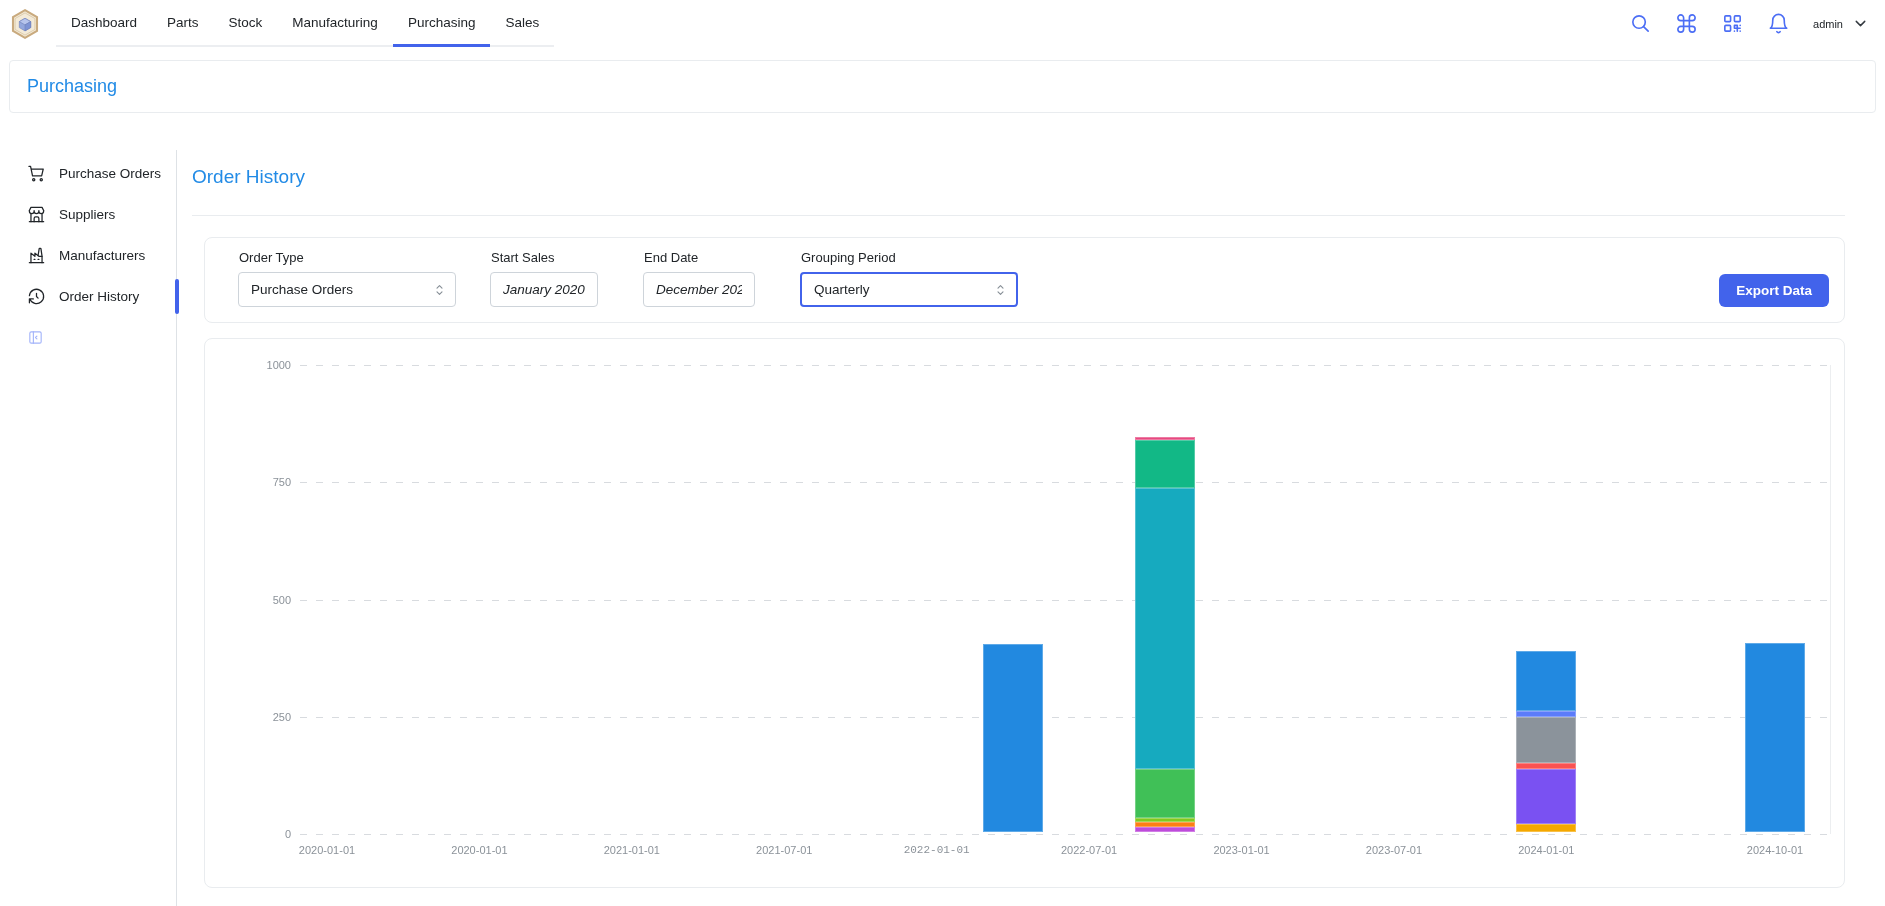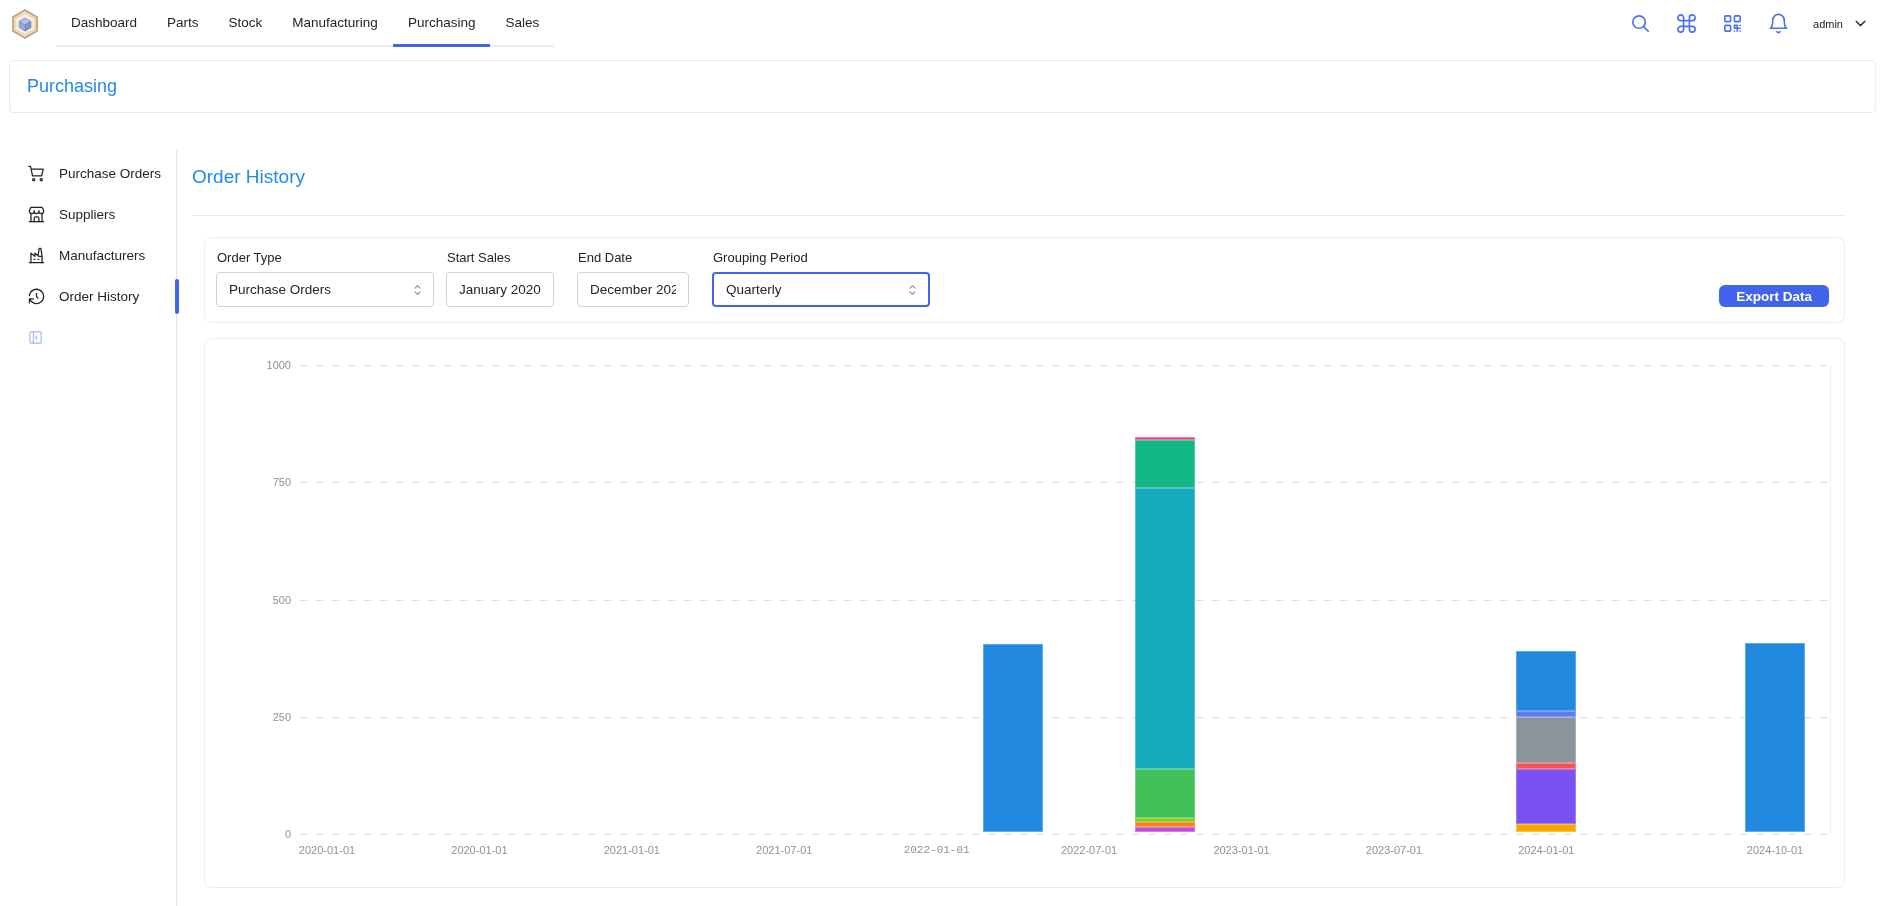--- a/index.html
+++ b/index.html
@@ -35,29 +35,29 @@
   .side-item.active::after { content:""; position:absolute; right:-2.5px; top:3px; bottom:3px; width:4px; border-radius:2px; background:#4263eb; }
   .collapse-btn { margin:12px 0 0 27px; cursor:pointer; width:17px; height:17px; }
   .collapse-btn svg { width:17px; height:17px; stroke:#a3b4fa; fill:none; stroke-width:1.6; stroke-linecap:round; stroke-linejoin:round; }
 
   .main { flex:1; padding:13px 40px 0 12px; min-width:0; }
   .page-title { font-size:19px; font-weight:400; color:#228be6; margin:3px 0 0 3px; }
   .title-divider { border:none; border-top:1px solid #e9ecef; margin:27px 0 0 3px; }
 
   
   .filter-card { margin:21px 0 0 15px; border:1px solid #e9ecef; border-radius:8px; padding:12px 15px 15px 11px; display:flex; align-items:flex-end; }
-  .field { display:flex; flex-direction:column; }
+  .field { display:flex; flex-direction:column;margin-left:22px; }
   .field-label { font-size:13px; margin:0 0 7px 1px; }
   .control { height:35px; border:1px solid #ced4da; border-radius:4px; font-size:13.5px; color:#212529; background:#fff; }
   .select-box { position:relative; display:flex; align-items:center; padding:0 30px 0 12px; cursor:pointer; }
   .select-box.focused { border:2px solid #4263eb; }
   .selector-icon { position:absolute; right:8px; top:50%; transform:translateY(-50%); width:15px; height:15px; }
   .selector-icon svg { width:15px; height:15px; stroke:#868e96; fill:none; stroke-width:1.8; stroke-linecap:round; stroke-linejoin:round; }
-  .date-input { width:100%; padding:0 12px; font-family:inherit; outline:none; }
-  .export-btn { margin-left:auto; height:22px; padding:0 17px; background:#4263eb; color:#fff; border:none; border-radius:6px; font-size:13.5px; font-weight:700; cursor:pointer; font-family:inherit; }
+  .date-input { width:100%; padding:0 12px; font-family:inherit; outline:none;font-style:italic; }
+  .export-btn { margin-left:auto; height:33px; padding:0 17px; background:#4263eb; color:#fff; border:none; border-radius:6px; font-size:13.5px; font-weight:700; cursor:pointer; font-family:inherit; }
 
   
   .chart-card { margin:15px 0 0 15px; border:1px solid #e9ecef; border-radius:8px; height:550px; position:relative; overflow:hidden; }
   .chart-area { position:absolute; inset:0; }
   .gridline { position:absolute; height:1px; background:repeating-linear-gradient(to right,#d8dbdf 0 7px,transparent 7px 16px); }
   .ytick-label { position:absolute; width:58px; text-align:right; font-size:11px; color:#8b9299; }
   .xtick-label { position:absolute; width:130px; text-align:center; font-size:11px; color:#8b9299; }
   .bar-segment { position:absolute; box-shadow:inset 0 0 0 1px rgba(255,255,255,.28); }
   .plot-right-border { position:absolute; width:1px; background:#eceef0; }
 </style>

